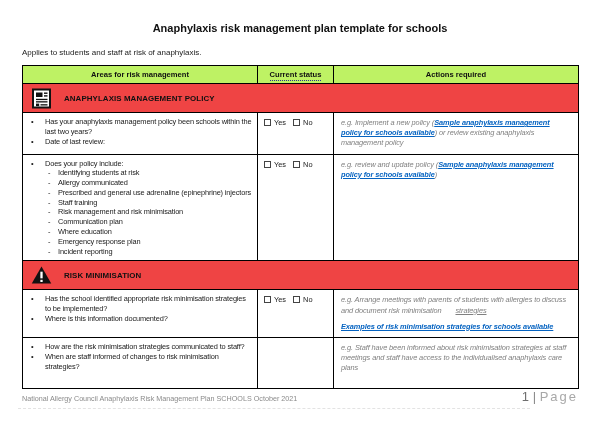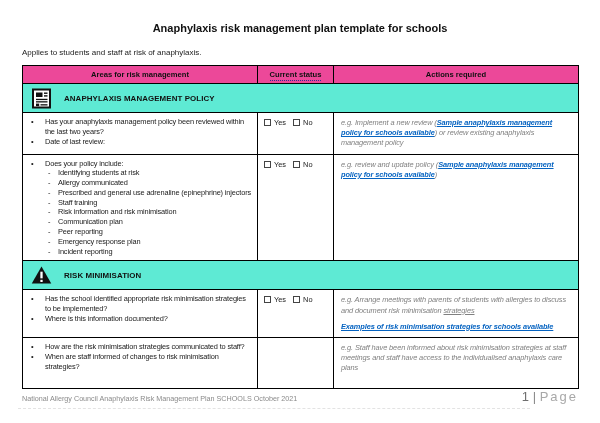--- a/index.html
+++ b/index.html
@@ -10,24 +10,24 @@
   .title { text-align:center; font-size:11px; font-weight:bold; color:#111;
     padding-top:22px; letter-spacing:0; }
   .intro { font-size:8px; color:#222; margin:14px 0 8px 22px; }
 
   table.risk { border-collapse:collapse; table-layout:fixed; width:556px;
     margin-left:22px; }
   col.c1{width:235px;} col.c2{width:76px;} col.c3{width:245px;}
   table.risk th, table.risk td { border:1px solid #000; vertical-align:top; }
 
   tr.head th { height:18px; font-size:7.6px; font-weight:bold; text-align:center;
-    vertical-align:middle; padding:2px 3px; background:#ec4899; color:#111; }
+    vertical-align:middle; padding:2px 3px; background:#bef264; color:#111; }
   .dotted { border-bottom:1.5px dotted #2e3192; padding-bottom:1px; }
 
-  tr.section td { height:29px; background:#5eead4; vertical-align:middle;
+  tr.section td { height:29px; background:#ef4444; vertical-align:middle;
     padding:3px 6px 3px 8px;text-align:center; }
   .section-inner { display:flex; align-items:center; }
   .sec-icon { display:inline-flex; width:21px; height:21px; margin-right:12px;
     align-items:center; justify-content:center; flex:0 0 auto; }
   .sec-title { font-size:7.9px; font-weight:bold; color:#111; letter-spacing:0.1px; }
 
   td.areas { padding:4px 5px 4px 8px; }
   td.status { padding:5px 4px 5px 6px; }
   td.actions { padding:5px 7px; }
 
@@ -45,21 +45,21 @@
   .cb-row { display:flex; align-items:center; font-size:7.4px; color:#1a1a1a; }
   .cb { display:inline-block; width:7px; height:7px; border:1px solid #444;
     background:#fff; margin-right:3px; flex:0 0 auto; }
   .cb-label { margin-right:7px; }
 
   .eg { font-size:7.4px; font-style:italic; color:#808080; line-height:1.38;
     letter-spacing:-0.1px; }
   .eg + .eg { margin-top:6px; }
   .doc-link { color:#0563C1; text-decoration:underline; cursor:pointer;
     font-weight:600; }
-  .u { text-decoration:underline; }
+  .u { text-decoration:underline;margin-left:12px; }
 
   .footer { position:absolute; left:22px; right:22px; top:389px; display:flex;
     justify-content:space-between; align-items:baseline; }
   .footer-left { font-size:7.2px; color:#8a8a8a; }
   .pageno { font-size:13px; color:#8a8a8a; }
   .pageno .num { color:#6f6f6f; }
   .pageno .pword { letter-spacing:2px; color:#a8a8a8; }
   .page-edge-line { position:absolute; left:18px; right:70px; top:408px;
     border-top:1px dashed #e3e3e3; }
 </style>
@@ -102,37 +102,37 @@
           </span>
           <span class="sec-title">ANAPHYLAXIS MANAGEMENT POLICY</span>
         </div>
       </td>
     </tr>
 
     <tr class="r1">
       <td class="areas">
         <div class="bullet">
               <span class="b-marker"></span>
-              <span>Has your anaphylaxis management policy been reviewed within the last two years?</span>
+              <span>Has your anaphylaxis management policy been schools within the last two years?</span>
             </div>
         <div class="bullet">
               <span class="b-marker"></span>
               <span>Date of last review:</span>
             </div>
       </td>
       <td class="status">
         <div class="cb-row">
           <span class="cb"></span>
               <span class="cb-label">Yes</span>
           <span class="cb"></span>
               <span class="cb-label">No</span>
         </div>
       </td>
       <td class="actions">
-        <p class="eg"><span>e.g. Implement a new review (</span><a class="doc-link">Sample anaphylaxis management policy for schools available</a><span>) or review existing anaphylaxis management policy</span></p>
+        <p class="eg"><span>e.g. Implement a new policy (</span><a class="doc-link">Sample anaphylaxis management policy for schools available</a><span>) or review existing anaphylaxis management policy</span></p>
       </td>
     </tr>
 
     <tr class="r2">
       <td class="areas">
         <div class="bullet">
               <span class="b-marker"></span>
               <span>Does your policy include:</span>
             </div>
         <div class="bullet sub">
@@ -146,29 +146,29 @@
         <div class="bullet sub">
               <span class="b-marker"></span>
               <span>Prescribed and general use adrenaline (epinephrine) injectors</span>
             </div>
         <div class="bullet sub">
               <span class="b-marker"></span>
               <span>Staff training</span>
             </div>
         <div class="bullet sub">
               <span class="b-marker"></span>
-              <span>Risk information and risk minimisation</span>
+              <span>Risk management and risk minimisation</span>
             </div>
         <div class="bullet sub">
               <span class="b-marker"></span>
               <span>Communication plan</span>
             </div>
         <div class="bullet sub">
               <span class="b-marker"></span>
-              <span>Peer reporting</span>
+              <span>Where education</span>
             </div>
         <div class="bullet sub">
               <span class="b-marker"></span>
               <span>Emergency response plan</span>
             </div>
         <div class="bullet sub">
               <span class="b-marker"></span>
               <span>Incident reporting</span>
             </div>
       </td>

